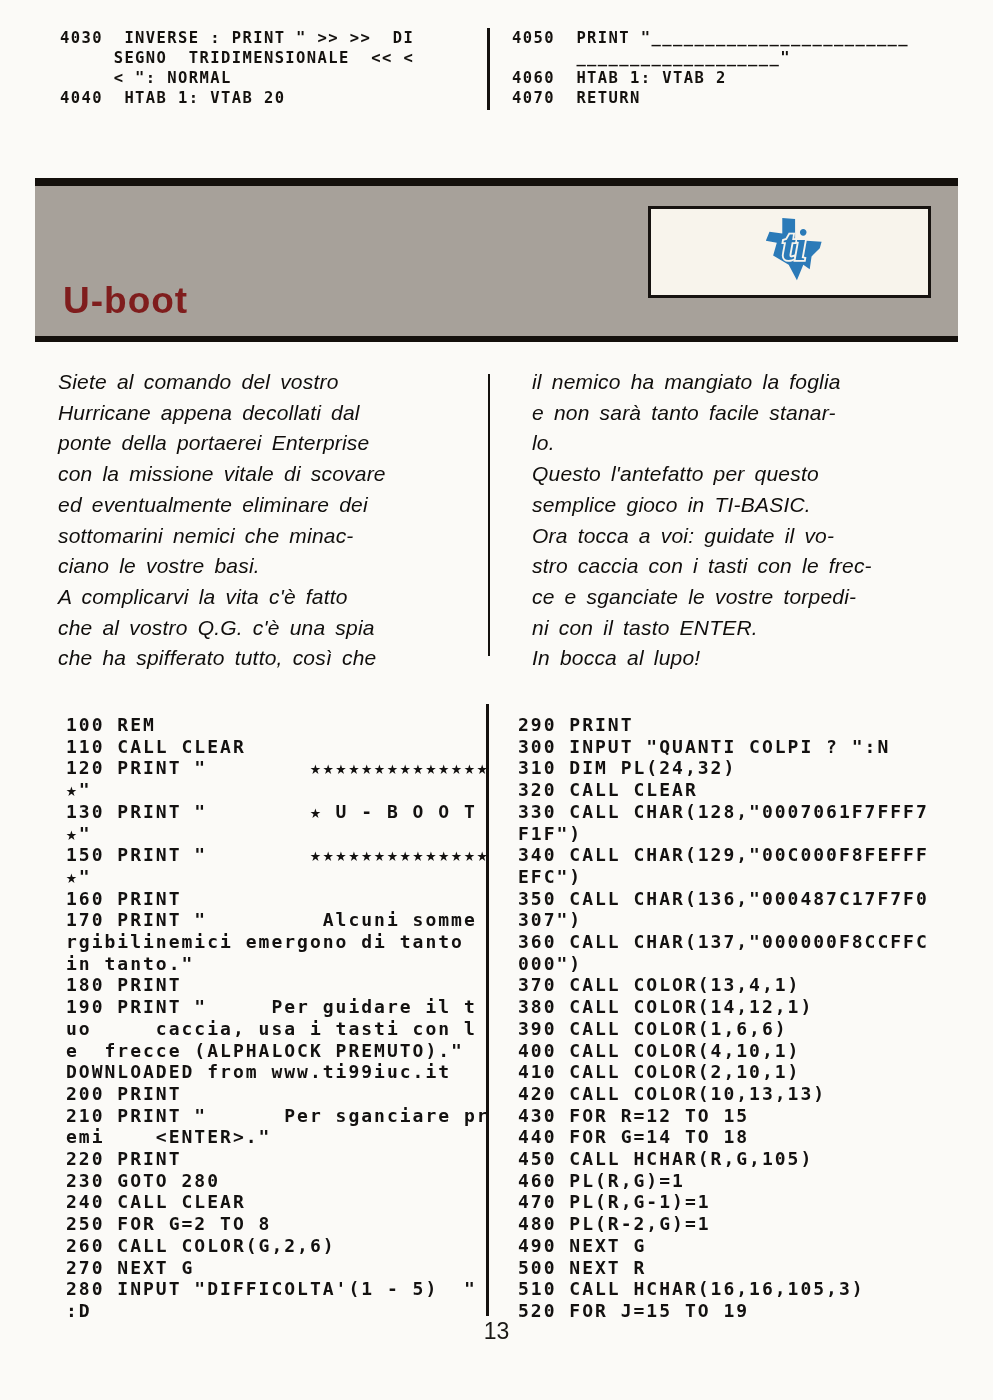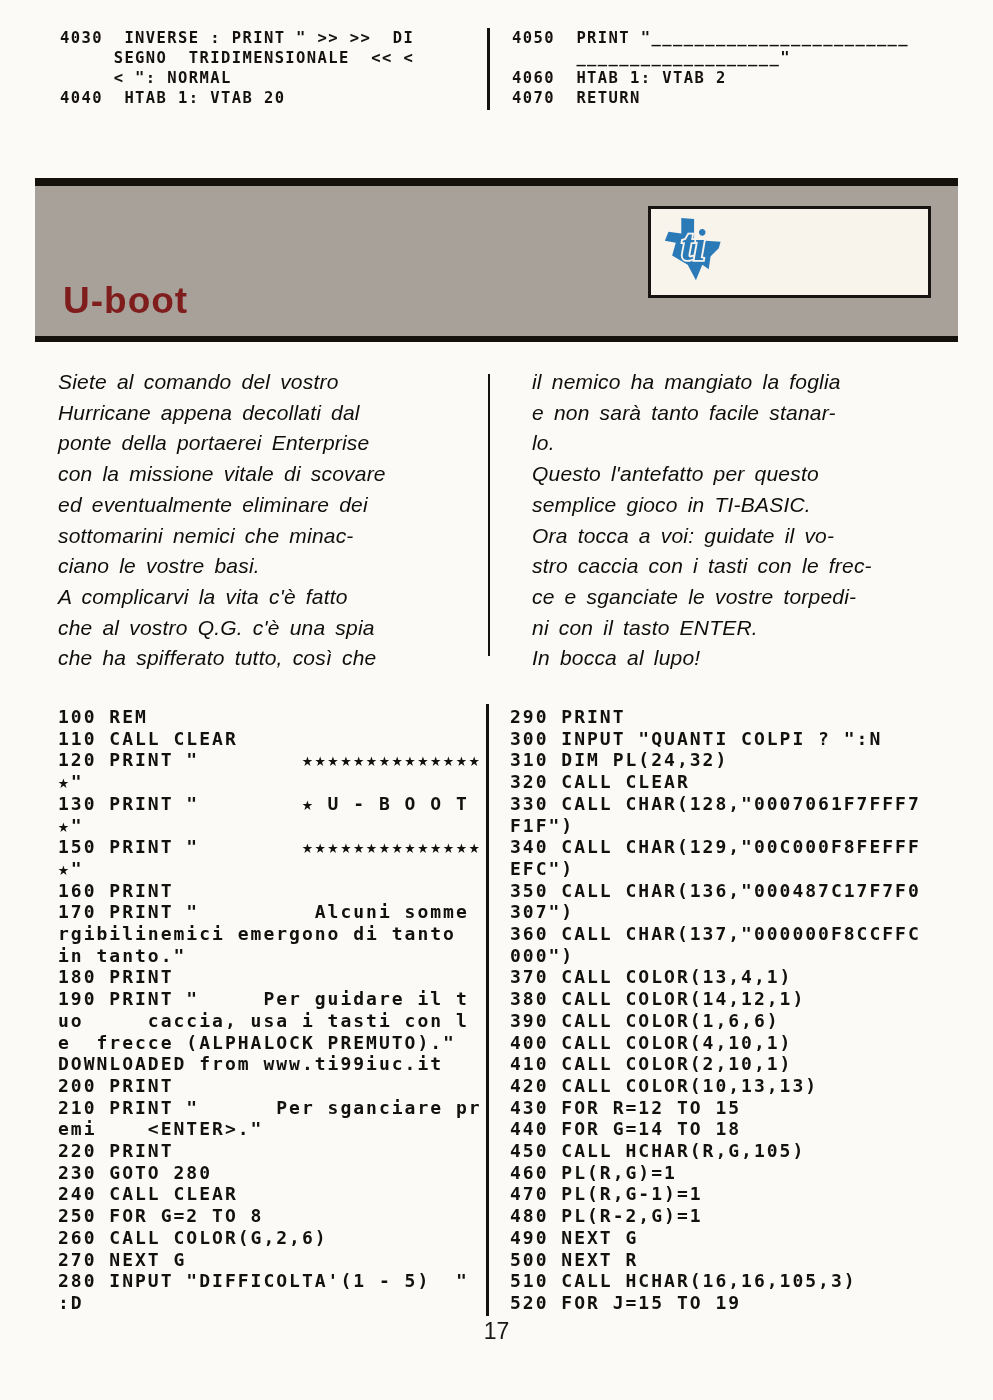--- a/index.html
+++ b/index.html
@@ -51,20 +51,21 @@
     position:absolute;
     left:613px;top:20px;
     width:283px;height:92px;
     background:#f8f4ec;
     border:3px solid #171310;
     box-sizing:border-box;
     display:flex;
     align-items:center;
     padding-left:12px;
     gap:6px;
+    justify-content:center;
   }
   .logo-model{
     font-family:"Liberation Serif",serif;
     font-weight:bold;
     font-size:41px;
     letter-spacing:.5px;
     color:#2b7ab8;
     white-space:nowrap;
   }
 
@@ -83,21 +84,21 @@
     color:#100e0c;
   }
   #intro-left{left:58px;width:412px;}
   #intro-right{left:532px;width:430px;}
   #intro-div{left:488px;top:374px;width:2px;height:282px;}
 
   
   .listing{
     position:absolute;
     top:706px;
-    margin:0;
+    margin:8px;
     font-family:"DejaVu Sans Mono",monospace;
     font-weight:bold;
     font-size:18px;
     line-height:21.7px;
     letter-spacing:2px;
     white-space:pre;
     color:#131110;
   }
   #listing-left{left:58px;}
   #listing-right{left:510px;}
@@ -212,15 +213,15 @@
 440 FOR G=14 TO 18
 450 CALL HCHAR(R,G,105)
 460 PL(R,G)=1
 470 PL(R,G-1)=1
 480 PL(R-2,G)=1
 490 NEXT G
 500 NEXT R
 510 CALL HCHAR(16,16,105,3)
 520 FOR J=15 TO 19</pre>
 
-  <div class="pagenum">17</div>
+  <div class="pagenum">13</div>
 
 </div>
 
 </body></html>

